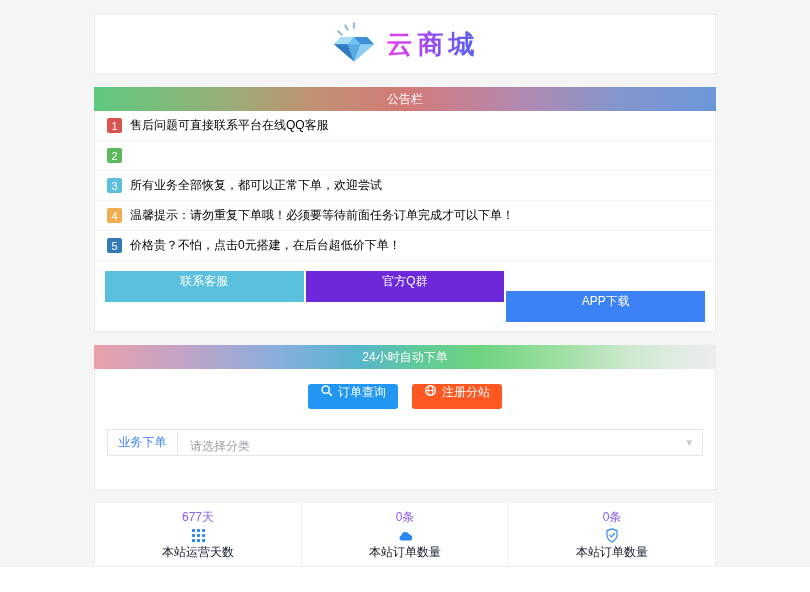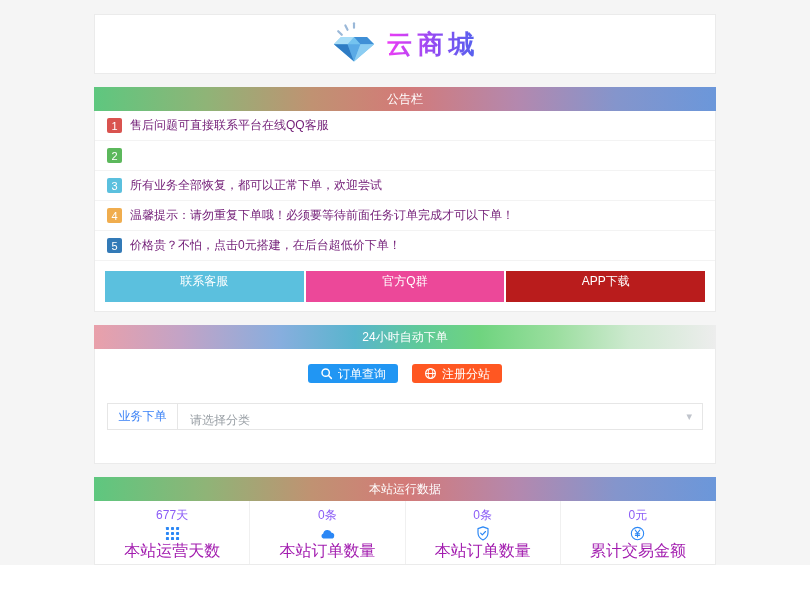--- a/index.html
+++ b/index.html
@@ -23,40 +23,40 @@
 
   
   .section-header { height: 24px; line-height: 24px; text-align: center; color: #fff; font-size: 12px; }
   .header-a { background: linear-gradient(90deg, #5ec77f 0%, #8fb477 18%, #c09272 35%, #d37a78 50%, #b488ae 68%, #8495cc 84%, #6b97da 100%); }
   .header-b { background: linear-gradient(90deg, #e9a0aa 0%, #c3a3c6 14%, #87aede 30%, #58b5cd 42%, #5fc99a 52%, #6fd47f 62%, #9ade9e 74%, #cde9cf 86%, #ededed 100%); }
 
   
   .notice-card { border-top: none; margin-bottom: 13px; }
   .notice-row { height: 30px; display: flex; align-items: center; gap: 8px; padding: 0 12px; border-bottom: 1px solid #f3f3f3; }
   .badge { width: 15px; height: 15px; border-radius: 2px; color: #fff; font-size: 11px; display: flex; align-items: center; justify-content: center; flex: 0 0 15px; }
-  .notice-text { font-size: 12px; color: #701a75; white-space: nowrap; overflow: hidden; }
+  .notice-text { font-size: 12px; color: #000000; white-space: nowrap; overflow: hidden; }
   .notice-buttons { display: flex; gap: 2px; padding: 10px 10px 9px 10px; }
   .nb-btn { flex: 1; height: 31px; line-height: 21px; text-align: center; color: #fff; font-size: 12px; cursor: pointer; }
 
   
   .order-card { border-top: none; margin-bottom: 13px; padding: 15px 0 33px 0; }
   .action-buttons { display: flex; justify-content: center; gap: 14px; }
-  .btn { height: 19px; padding: 0 12px; border-radius: 3px; color: #fff; font-size: 12px; display: inline-flex; align-items: flex-end; gap: 5px; cursor: pointer; border: none; }
+  .btn { height: 25px; padding: 0 12px; border-radius: 3px; color: #fff; font-size: 12px; display: inline-flex; align-items: flex-start; gap: 5px; cursor: pointer; border: none; }
   .order-form { margin: 20px 12px 0 12px; border: 1px solid #e6e6e6; height: 27px; display: flex; align-items: center; font-size: 12px; background: #fff; }
   .form-label { width: 70px; align-self: stretch; display: flex; align-items: center; justify-content: center; color: #3b82f6; border-right: 1px solid #e6e6e6; }
   .select-value { flex: 1; padding-left: 12px; color: #9aa0a6; cursor: pointer; margin-top: 8px; }
   .chevron { color: #c0c4cc; padding-right: 10px; font-size: 11px; cursor: pointer; }
 
   
   .stats-card { border-top: none; display: flex; }
   .stat-col { flex: 1; text-align: center; padding: 7px 0 6px 0; border-right: 1px solid #f0f0f0; }
   .stat-col:last-child { border-right: none; }
   .stat-value { font-size: 12px; color: #8b5cf6; line-height: 15px; }
   .stat-icon { height: 17px; margin: 2px 0 1px 0; display: flex; align-items: center; justify-content: center; }
-  .stat-label { font-size: 16px; color: #a21caf; line-height: 15px; }
+  .stat-label { font-size: 12px; color: #0f172a; line-height: 15px; }
 
   .bottom-space { height: 39px; background: #fff; }
 </style>
 </head>
 <body>
 
 <div class="page-bg">
   <div class="container">
 
     <div class="card logo-card">
@@ -96,22 +96,22 @@
         <span class="badge" style="background-color: rgb(240, 173, 78);">4</span>
         <span class="notice-text">温馨提示：请勿重复下单哦！必须要等待前面任务订单完成才可以下单！</span>
       </div>
       <div class="notice-row">
         <span class="badge" style="background-color: rgb(51, 122, 183);">5</span>
         <span class="notice-text">价格贵？不怕，点击0元搭建，在后台超低价下单！</span>
       </div>
 
       <div class="notice-buttons">
         <div class="nb-btn" style="background-color: rgb(91, 192, 222);">联系客服</div>
-        <div class="nb-btn" style="background-color: #ec4899;">官方Q群</div>
-        <div class="nb-btn" style="background-color: #b91c1c;">APP下载</div>
+        <div class="nb-btn" style="background-color: #6d28d9;">官方Q群</div>
+        <div class="nb-btn" style="background-color: #3b82f6; margin-top: 20px;">APP下载</div>
       </div>
     </div>
 
     <div class="section-header header-b">24小时自动下单</div>
     <div class="card order-card">
       <div class="action-buttons">
         <div class="btn" style="background-color: rgb(33, 150, 243);">
           <span>
             <svg width="13" height="13" viewBox="0 0 16 16">
               <circle cx="7" cy="7" r="4.5" fill="none" stroke="#fff" stroke-width="1.8"></circle>
@@ -132,21 +132,20 @@
         </div>
       </div>
 
       <div class="order-form">
         <div class="form-label">业务下单</div>
         <div class="select-value">请选择分类</div>
         <div class="chevron">▾</div>
       </div>
     </div>
 
-    <div class="section-header header-a">本站运行数据</div>
     <div class="card stats-card">
 
       <div class="stat-col">
         <div class="stat-value">677天</div>
         <div class="stat-icon">
           <svg width="15" height="15" viewBox="0 0 16 16">
             <g fill="#2b87f5">
               <rect x="1" y="1" width="3.2" height="3.2" rx="0.7"></rect>
                 <rect x="6.4" y="1" width="3.2" height="3.2" rx="0.7"></rect>
                 <rect x="11.8" y="1" width="3.2" height="3.2" rx="0.7"></rect>
@@ -176,34 +175,18 @@
         <div class="stat-value">0条</div>
         <div class="stat-icon">
           <svg width="14" height="15" viewBox="0 0 16 18">
             <path d="M8 1 l6 2.2 v5 c0 4.2 -2.6 7 -6 8.6 C4.6 15.2 2 12.4 2 8.2 v-5 Z" fill="none" stroke="#2b87f5" stroke-width="1.4" stroke-linejoin="round"></path>
             <polyline points="5.2,8.6 7.2,10.6 11,6.6" fill="none" stroke="#2b87f5" stroke-width="1.4" stroke-linecap="round" stroke-linejoin="round"></polyline>
           </svg>
         </div>
         <div class="stat-label">本站订单数量</div>
       </div>
 
-      <div class="stat-col">
-        <div class="stat-value">0元</div>
-        <div class="stat-icon">
-          <svg width="15" height="15" viewBox="0 0 18 18">
-            <circle cx="9" cy="9" r="7.4" fill="none" stroke="#2b87f5" stroke-width="1.3"></circle>
-            <g stroke="#2b87f5" stroke-width="1.3" stroke-linecap="round">
-              <line x1="6.2" y1="4.8" x2="9" y2="8.6"></line>
-              <line x1="11.8" y1="4.8" x2="9" y2="8.6"></line>
-              <line x1="9" y1="8.6" x2="9" y2="13.2"></line>
-              <line x1="6.4" y1="9.3" x2="11.6" y2="9.3"></line>
-              <line x1="6.4" y1="11.2" x2="11.6" y2="11.2"></line>
-            </g>
-          </svg>
-        </div>
-        <div class="stat-label">累计交易金额</div>
-      </div>
 
     </div>
   </div>
 </div>
 
 <div class="bottom-space"></div>
 
 </body></html>

